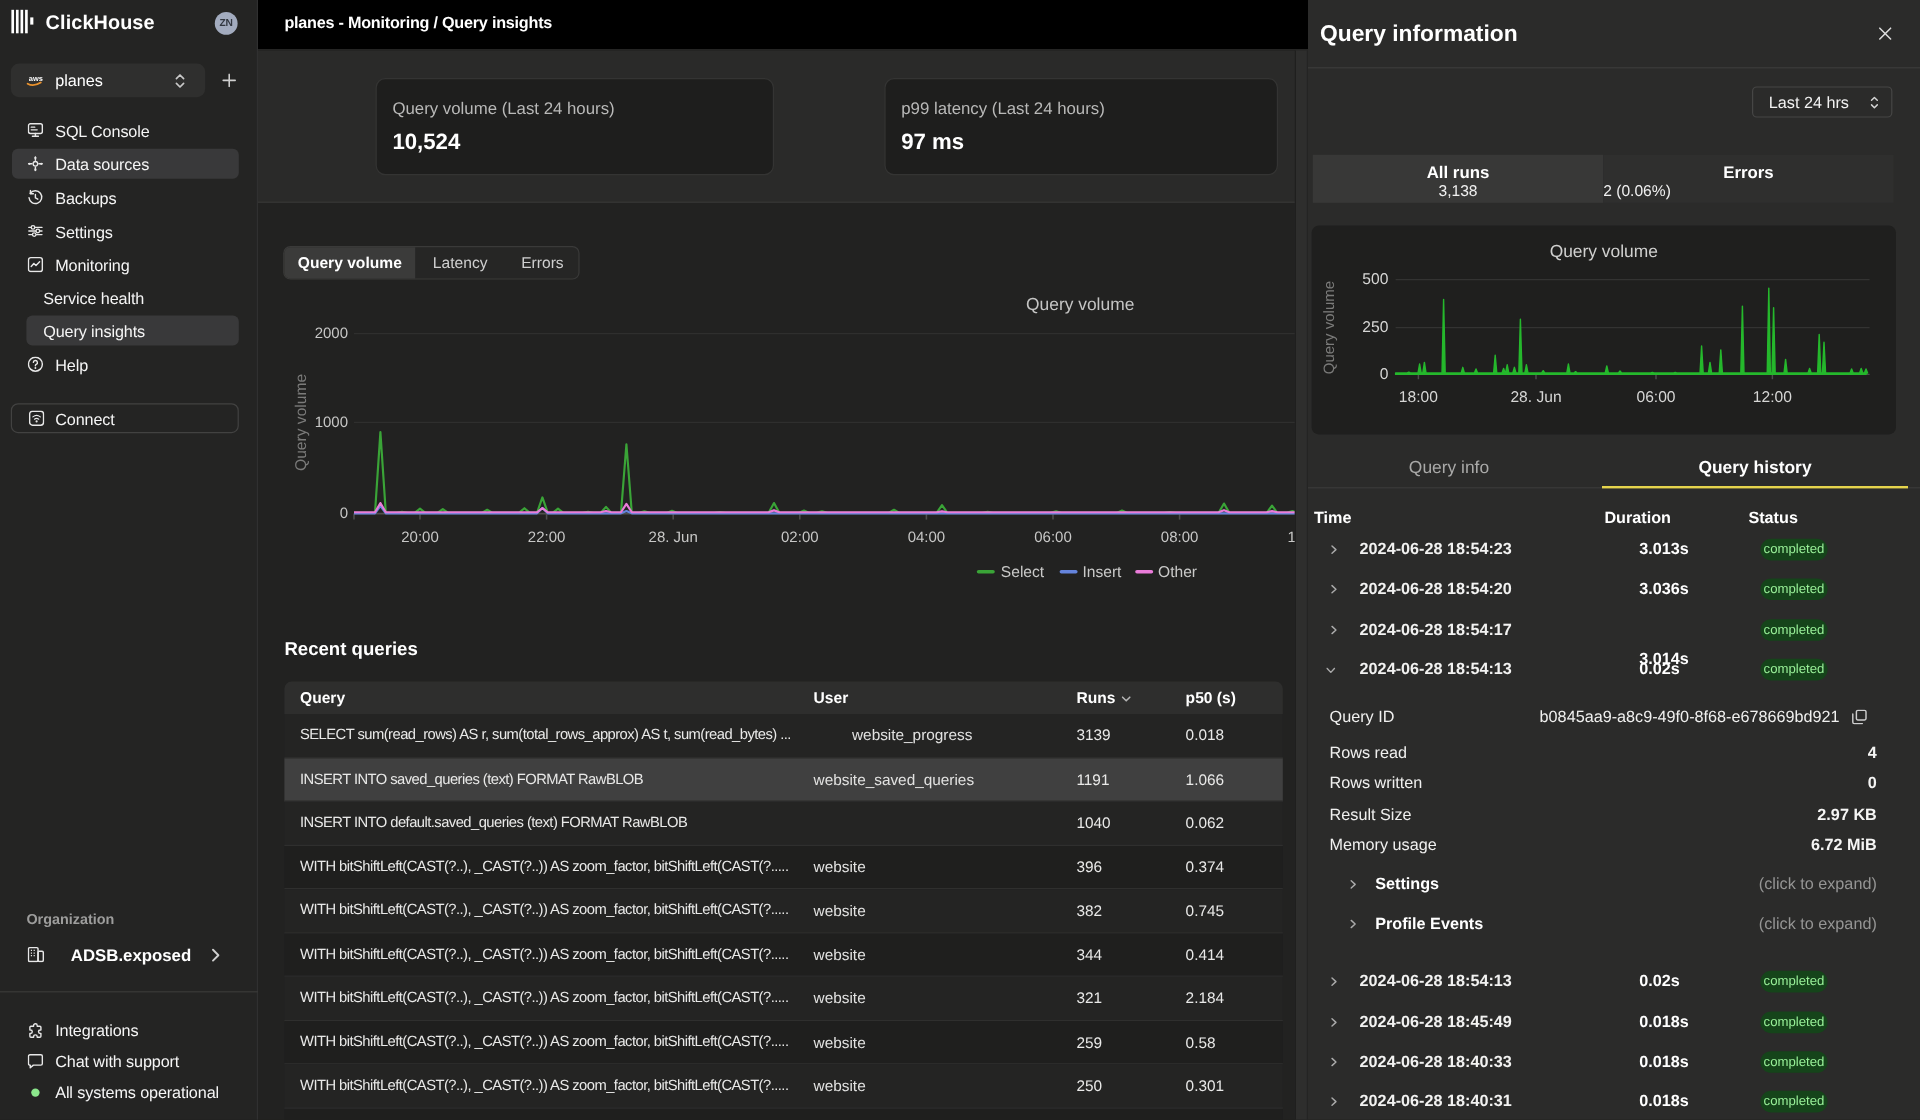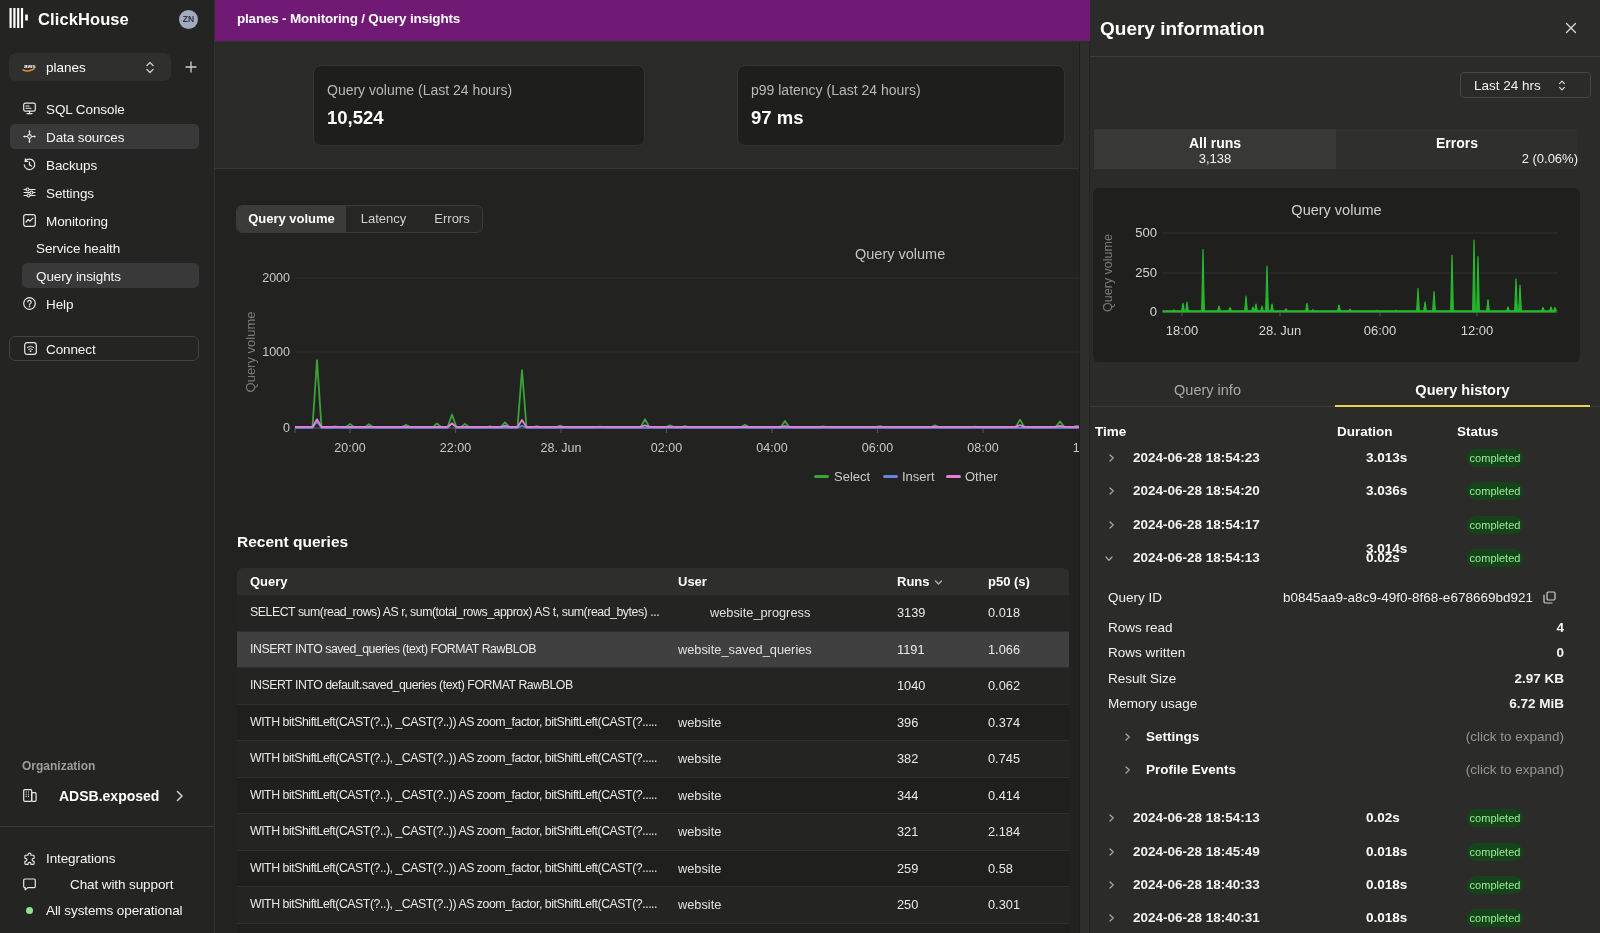--- a/index.html
+++ b/index.html
@@ -118,28 +118,28 @@
   <div class="abs" style="left:0;top:826px;width:215px;height:1px;background:#3a3a39;"></div>
 
   <svg class="abs" style="left:23px;top:852px" width="13" height="13" viewBox="0 0 13 13">
     <path d="M5,2.6 a1.5,1.5 0 0 1 3,0 v0.6 h2.2 a0.9,0.9 0 0 1 0.9,0.9 v2.2 h-0.5 a1.5,1.5 0 0 0 0,3 h0.5 v2.2 a0.9,0.9 0 0 1 -0.9,0.9 H8 v-0.5 a1.5,1.5 0 0 0 -3,0 v0.5 H2.8 a0.9,0.9 0 0 1 -0.9,-0.9 V9.3 h0.5 a1.5,1.5 0 0 0 0,-3 h-0.5 V4.1 a0.9,0.9 0 0 1 0.9,-0.9 H5 z" stroke="#e8e8e8" stroke-width="1.15" fill="none" stroke-linejoin="round"></path>
   </svg>
   <div class="navitem" style="top:850.5px;">Integrations</div>
 
   <svg class="abs" style="left:23px;top:878px" width="13" height="13" viewBox="0 0 13 13">
     <path d="M2,1 h9 a1.3,1.3 0 0 1 1.3,1.3 v6 a1.3,1.3 0 0 1 -1.3,1.3 h-6.2 l-2.6,2.2 v-2.2 h-0.2 a1.3,1.3 0 0 1 -1.3,-1.3 v-6 a1.3,1.3 0 0 1 1.3,-1.3 z" stroke="#e8e8e8" stroke-width="1.2" fill="none" stroke-linejoin="round"></path>
   </svg>
-  <div class="navitem" style="top:876.5px;margin-left:24px;">Chat with support</div>
+  <div class="navitem" style="top:876.5px;">Chat with support</div>
 
   <div class="abs" style="left:26px;top:907px;width:7px;height:7px;border-radius:50%;background:#8ce78c;"></div>
   <div class="navitem" style="top:902.5px;">All systems operational</div>
 </div>
 
 <div id="main">
-  <div class="abs" style="left:0;top:0;width:875px;height:42px;background:#701a75;border-bottom:1px solid #2e2e2d;">
+  <div class="abs" style="left:0;top:0;width:875px;height:42px;background:#000000;border-bottom:1px solid #2e2e2d;">
     <div class="t" style="left:22px;top:11px;font-size:13.5px;font-weight:700;letter-spacing:-0.2px;color:#fff;">planes - Monitoring / Query insights</div>
   </div>
   <div class="abs" style="left:0;top:42px;width:875px;height:127px;background:#2a2a29;border-bottom:1px solid #373736;">
     <div class="abs" style="left:98px;top:23px;width:332px;height:81px;background:#1e1e1d;border:1px solid #343433;border-radius:8px;">
    <div class="t" style="left:13px;top:16px;font-size:14px;color:#b9b9b8;">Query volume (Last 24 hours)</div>
    <div class="t" style="left:13px;top:41px;font-size:18.5px;font-weight:700;color:#fff;">10,524</div>
 </div>
     <div class="abs" style="left:522px;top:23px;width:328px;height:81px;background:#1e1e1d;border:1px solid #343433;border-radius:8px;">
    <div class="t" style="left:13px;top:16px;font-size:14px;color:#b9b9b8;">p99 latency (Last 24 hours)</div>
    <div class="t" style="left:13px;top:41px;font-size:18.5px;font-weight:700;color:#fff;">97 ms</div>
@@ -267,35 +267,35 @@
 </div>
 </div>
 <div id="scrollstrip"></div>
 <div id="panel">
   <div class="t" style="left:10px;top:18px;font-size:19px;font-weight:700;color:#fff;">Query information</div>
   <svg class="abs" style="left:475px;top:22px" width="12" height="12" viewBox="0 0 12 12">
     <path d="M1.5,1.5 L10.5,10.5 M10.5,1.5 L1.5,10.5" stroke="#dcdcdc" stroke-width="1.3" stroke-linecap="round"></path>
   </svg>
   <div class="abs" style="left:0;top:56px;width:510px;height:1px;background:#3c3c3b;"></div>
 
-  <div class="abs" style="left:370px;top:72px;width:131px;height:26px;border:1px solid #464645;border-radius:4px;">
+  <div class="abs" style="left:370px;top:72px;width:117px;height:26px;border:1px solid #464645;border-radius:4px;">
     <div class="t" style="left:13px;top:4.5px;font-size:13.5px;color:#f2f2f2;">Last 24 hrs</div>
     <svg class="abs" style="left:97px;top:7px" width="8" height="11" viewBox="0 0 8 11">
       <path d="M1.6,3.6 L4,1.2 L6.4,3.6" stroke="#d5d5d5" stroke-width="1.2" fill="none" stroke-linecap="round" stroke-linejoin="round"></path>
       <path d="M1.6,7.4 L4,9.8 L6.4,7.4" stroke="#d5d5d5" stroke-width="1.2" fill="none" stroke-linecap="round" stroke-linejoin="round"></path>
     </svg>
   </div>
 
   <div class="abs" style="left:4px;top:129px;width:242px;height:40px;background:#383837;">
      <div class="abs" style="left:0;top:6px;width:242px;text-align:center;font-size:14px;font-weight:700;color:#fff;">All runs</div>
      <div class="abs" style="left:0;top:22px;width:242px;text-align:center;font-size:13px;color:#f0f0f0;">3,138</div>
   </div>
   <div class="abs" style="left:246px;top:129px;width:242px;height:40px;background:#2f2f2e;">
      <div class="abs" style="left:0;top:6px;width:242px;text-align:center;font-size:14px;font-weight:700;color:#fff;">Errors</div>
-     <div class="abs" style="left:0;top:22px;width:242px;text-align:right;font-size:13px;color:#f0f0f0;">2 (0.06%)</div>
+     <div class="abs" style="left:0;top:22px;width:242px;text-align:left;font-size:13px;color:#f0f0f0;">2 (0.06%)</div>
   </div>
 
   <div class="abs" style="left:3px;top:188px;width:487px;height:174px;background:#1f1f1e;border-radius:6px;">
     <div class="abs" style="left:0;top:14px;width:487px;text-align:center;font-size:14.5px;color:#d0d0cf;">Query volume</div>
     <svg class="abs" style="left:0;top:0" width="487" height="174" viewBox="0 0 487 174">
       <g stroke="#333332" stroke-width="1">
         <line x1="70" y1="45" x2="465" y2="45"></line>
         <line x1="70" y1="85" x2="465" y2="85"></line>
       </g>
       <line x1="70" y1="124" x2="465" y2="124" stroke="#4e4e4d" stroke-width="1.2"></line>

